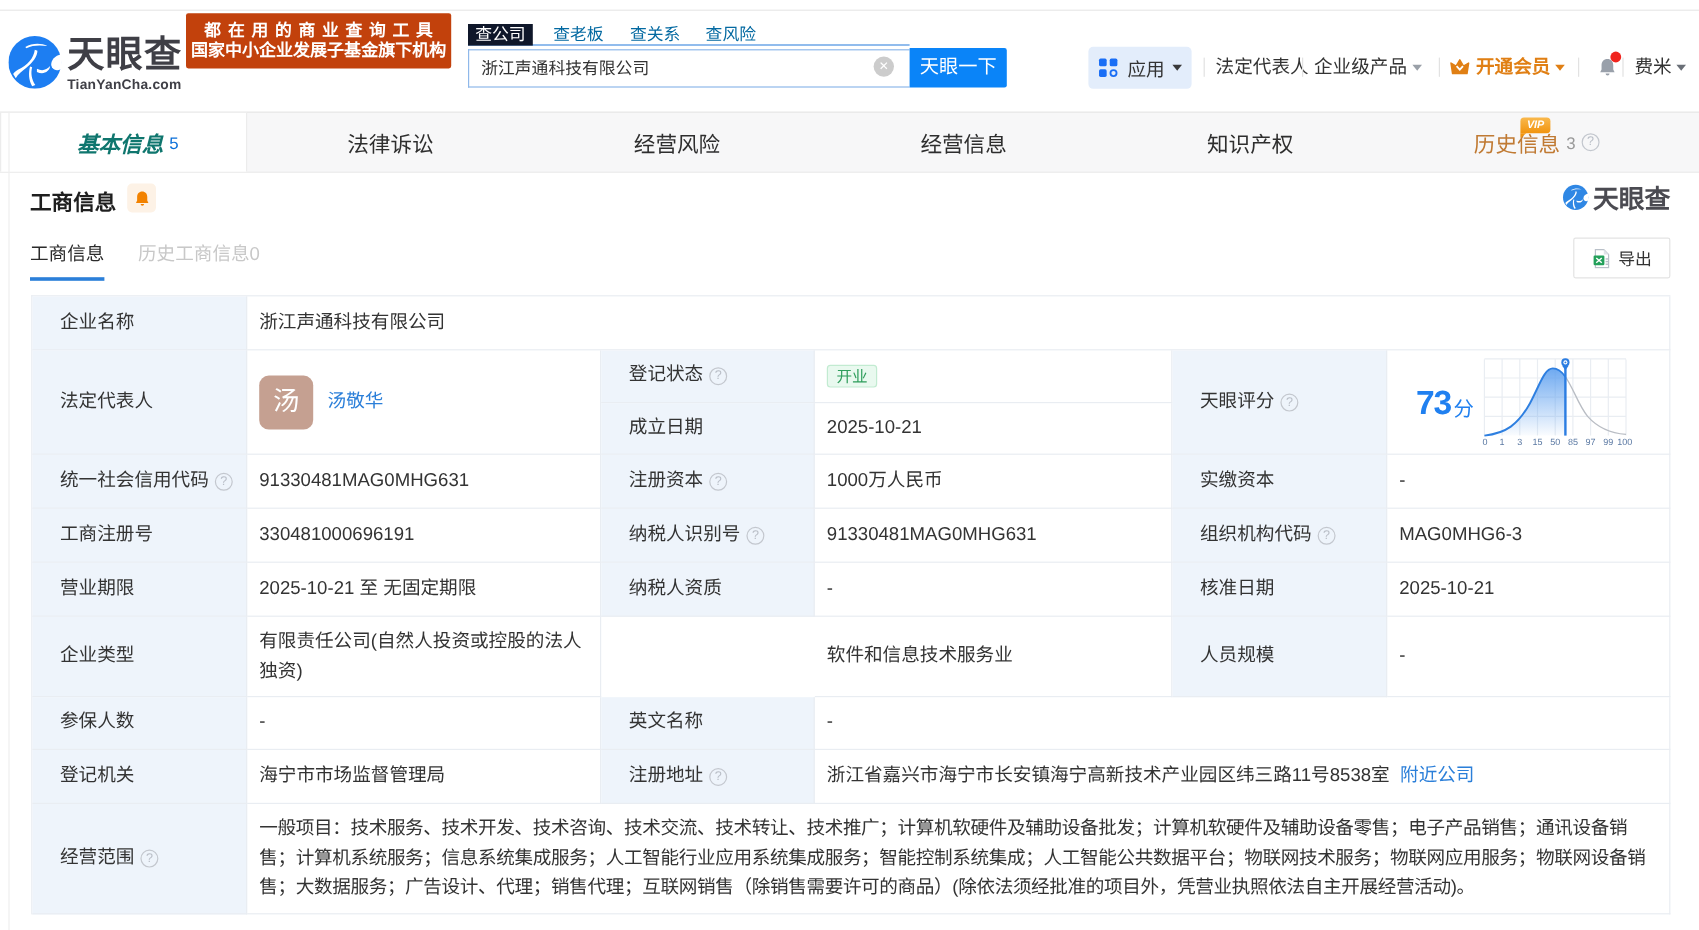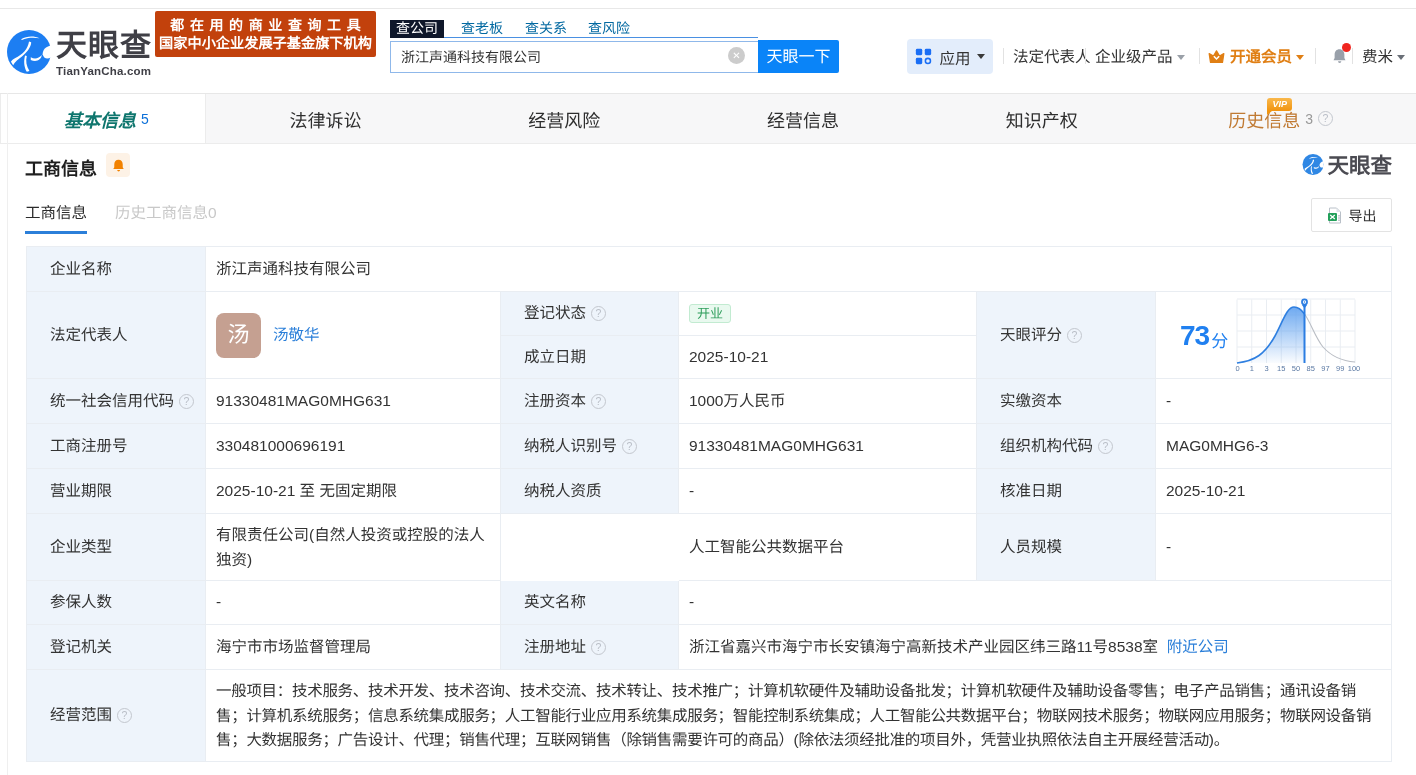--- a/index.html
+++ b/index.html
@@ -250,21 +250,21 @@
 
     <div class="lb" style="grid-area:6/1/7/2">营业期限</div>
     <div style="grid-area:6/2/7/3">2025-10-21 至 无固定期限</div>
     <div class="lb" style="grid-area:6/3/7/4">纳税人资质</div>
     <div style="grid-area:6/4/7/5">-</div>
     <div class="lb" style="grid-area:6/5/7/6">核准日期</div>
     <div style="grid-area:6/6/7/7">2025-10-21</div>
 
     <div class="lb" style="grid-area:7/1/8/2">企业类型</div>
     <div class="ml" style="grid-area:7/2/8/3">有限责任公司(自然人投资或控股的法人独资)</div>
-    <div style="grid-area:7/4/8/5">人工智能公共数据平台</div>
+    <div style="grid-area:7/4/8/5">软件和信息技术服务业</div>
     <div class="lb" style="grid-area:7/5/8/6">人员规模</div>
     <div style="grid-area:7/6/8/7">-</div>
 
     <div class="lb" style="grid-area:8/1/9/2">参保人数</div>
     <div style="grid-area:8/2/9/3">-</div>
     <div class="lb" style="grid-area:8/3/9/4">英文名称</div>
     <div style="grid-area:8/4/9/7">-</div>
 
     <div class="lb" style="grid-area:9/1/10/2">登记机关</div>
     <div style="grid-area:9/2/10/3">海宁市市场监督管理局</div>

